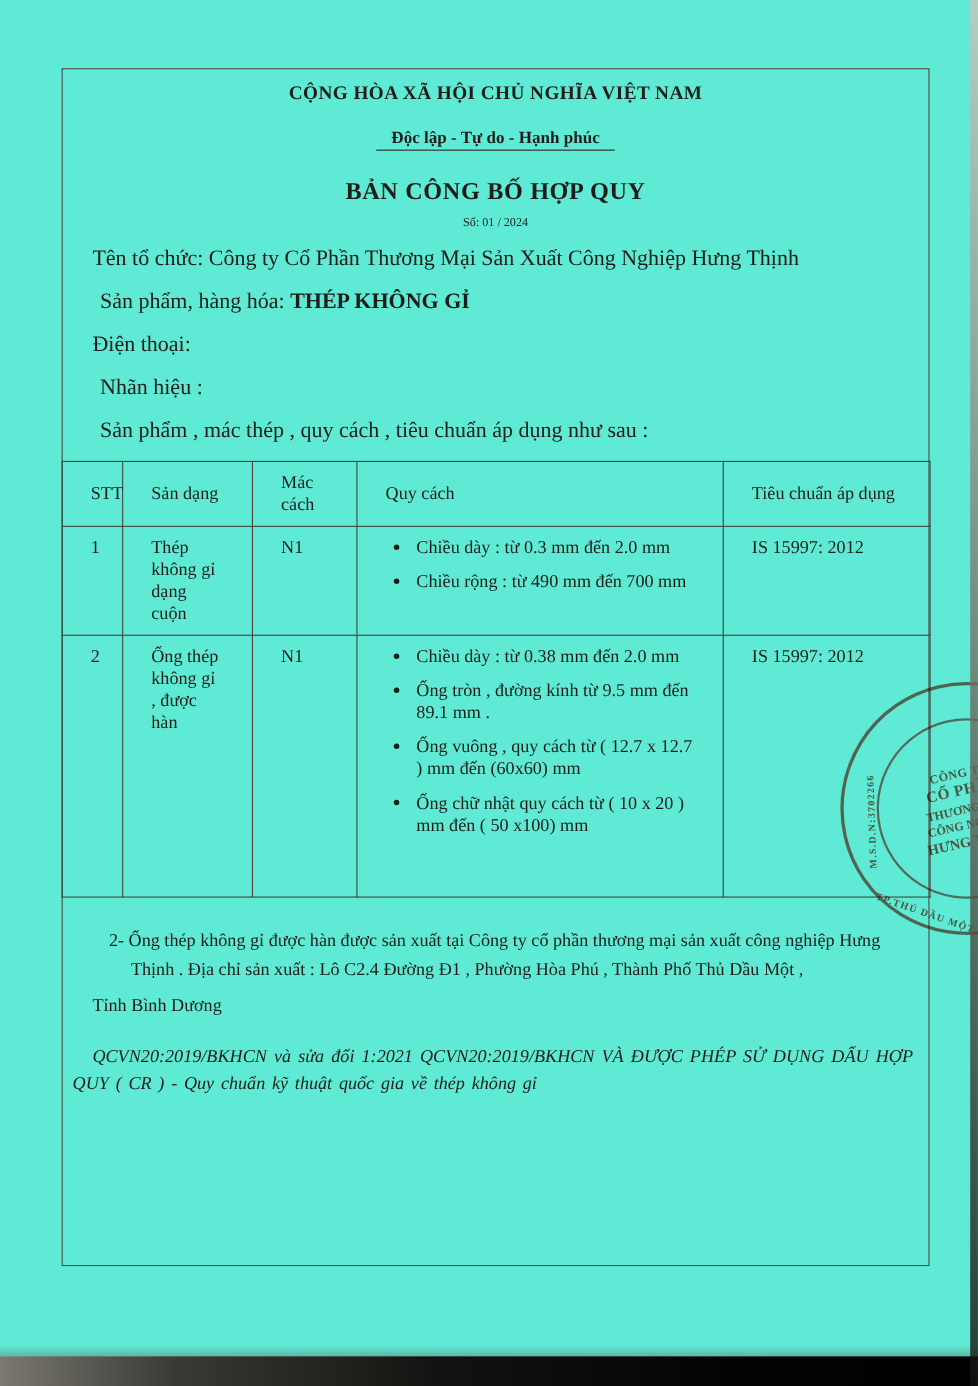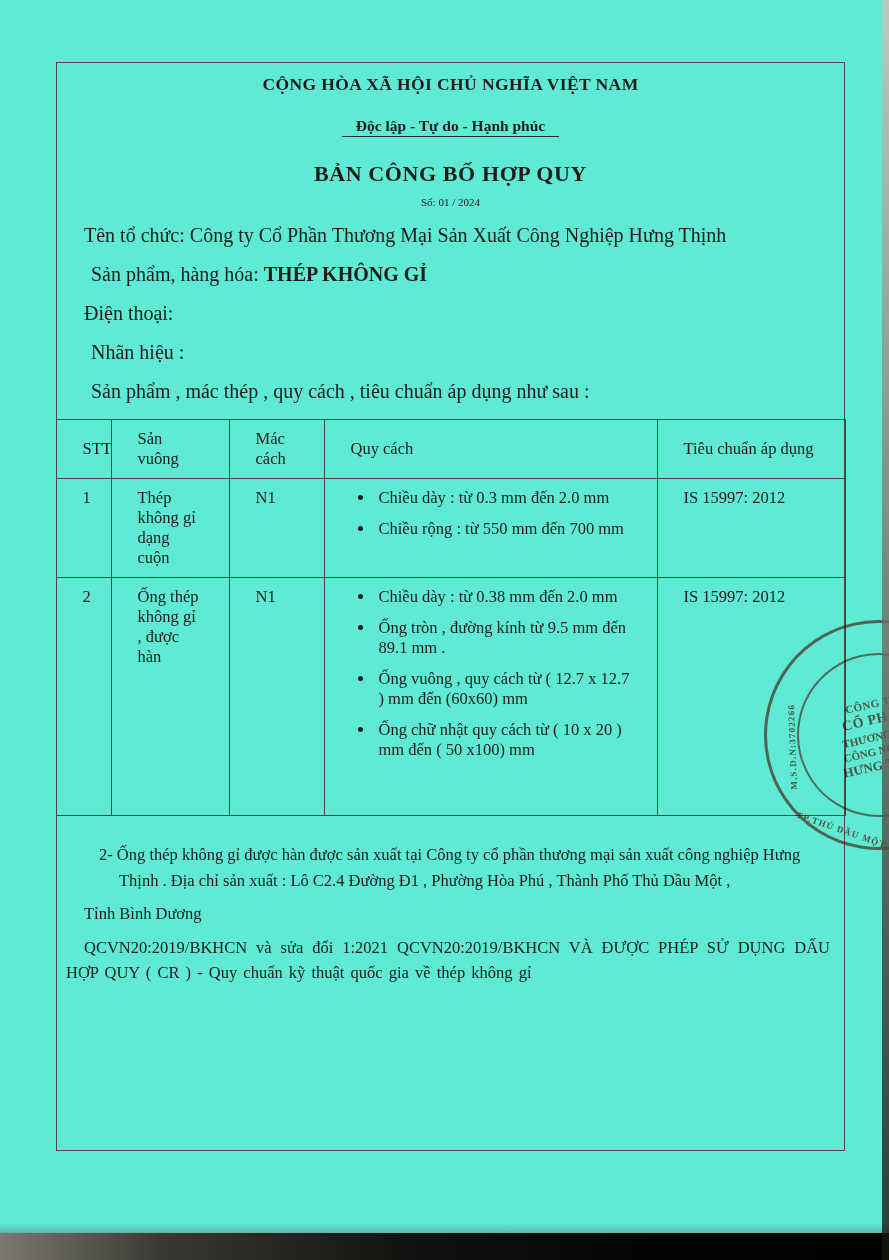--- a/index.html
+++ b/index.html
@@ -53,21 +53,21 @@
   td.center, th.center { text-align:center; }
   td.justify { text-align:justify; }
   tr.r1 { height:96px; } tr.r2 { height:238px; }
   ul.quycach { margin:0; padding-left:24px; }
   ul.quycach li { margin-bottom:11px; padding-left:4px; }
   ul.quycach li:last-child { margin-bottom:0; }
 
   .notes { margin:26px 14px 0 27px; font-size:16.5px; line-height:1.55; }
   .note-item { margin-left:15px; padding-left:20px; text-indent:-20px; margin-top:8px; }
   .plain { margin-top:8px; }
-  .final { margin-top:8px; text-align:justify; text-indent:18px; margin-left:-18px; word-spacing:2px; }
+  .final { margin-top:20px; text-align:justify; text-indent:18px; margin-left:-18px; word-spacing:2px;font-style:italic; }
 
   
   .stamp {
     position:absolute; top:620px; left:764px;
     width:230px; height:230px;
     transform:rotate(-13deg);
     color:#c94633;
     opacity:.88;
     mix-blend-mode:multiply;
     pointer-events:none;
@@ -143,35 +143,35 @@
       <colgroup>
           <col class="c1">
           <col class="c2">
           <col class="c3">
           <col class="c4">
           <col class="c5">
         </colgroup>
       <thead>
         <tr>
           <th class="center">STT</th>
-          <th>Sản vuông</th>
+          <th>Sản dạng</th>
           <th>Mác cách</th>
           <th>Quy cách</th>
           <th>Tiêu chuẩn áp dụng</th>
         </tr>
       </thead>
       <tbody>
         <tr class="r1">
           <td class="center">1</td>
           <td class="justify">Thép không gỉ dạng cuộn</td>
           <td class="center">N1</td>
           <td>
             <ul class="quycach">
               <li>Chiều dày : từ 0.3 mm đến 2.0 mm</li>
-              <li>Chiều rộng : từ 550 mm đến 700 mm</li>
+              <li>Chiều rộng : từ 490 mm đến 700 mm</li>
             </ul>
           </td>
           <td>IS 15997: 2012</td>
         </tr>
         <tr class="r2">
           <td class="center">2</td>
           <td class="justify">Ống thép không gỉ , được hàn</td>
           <td class="center">N1</td>
           <td>
             <ul class="quycach">

